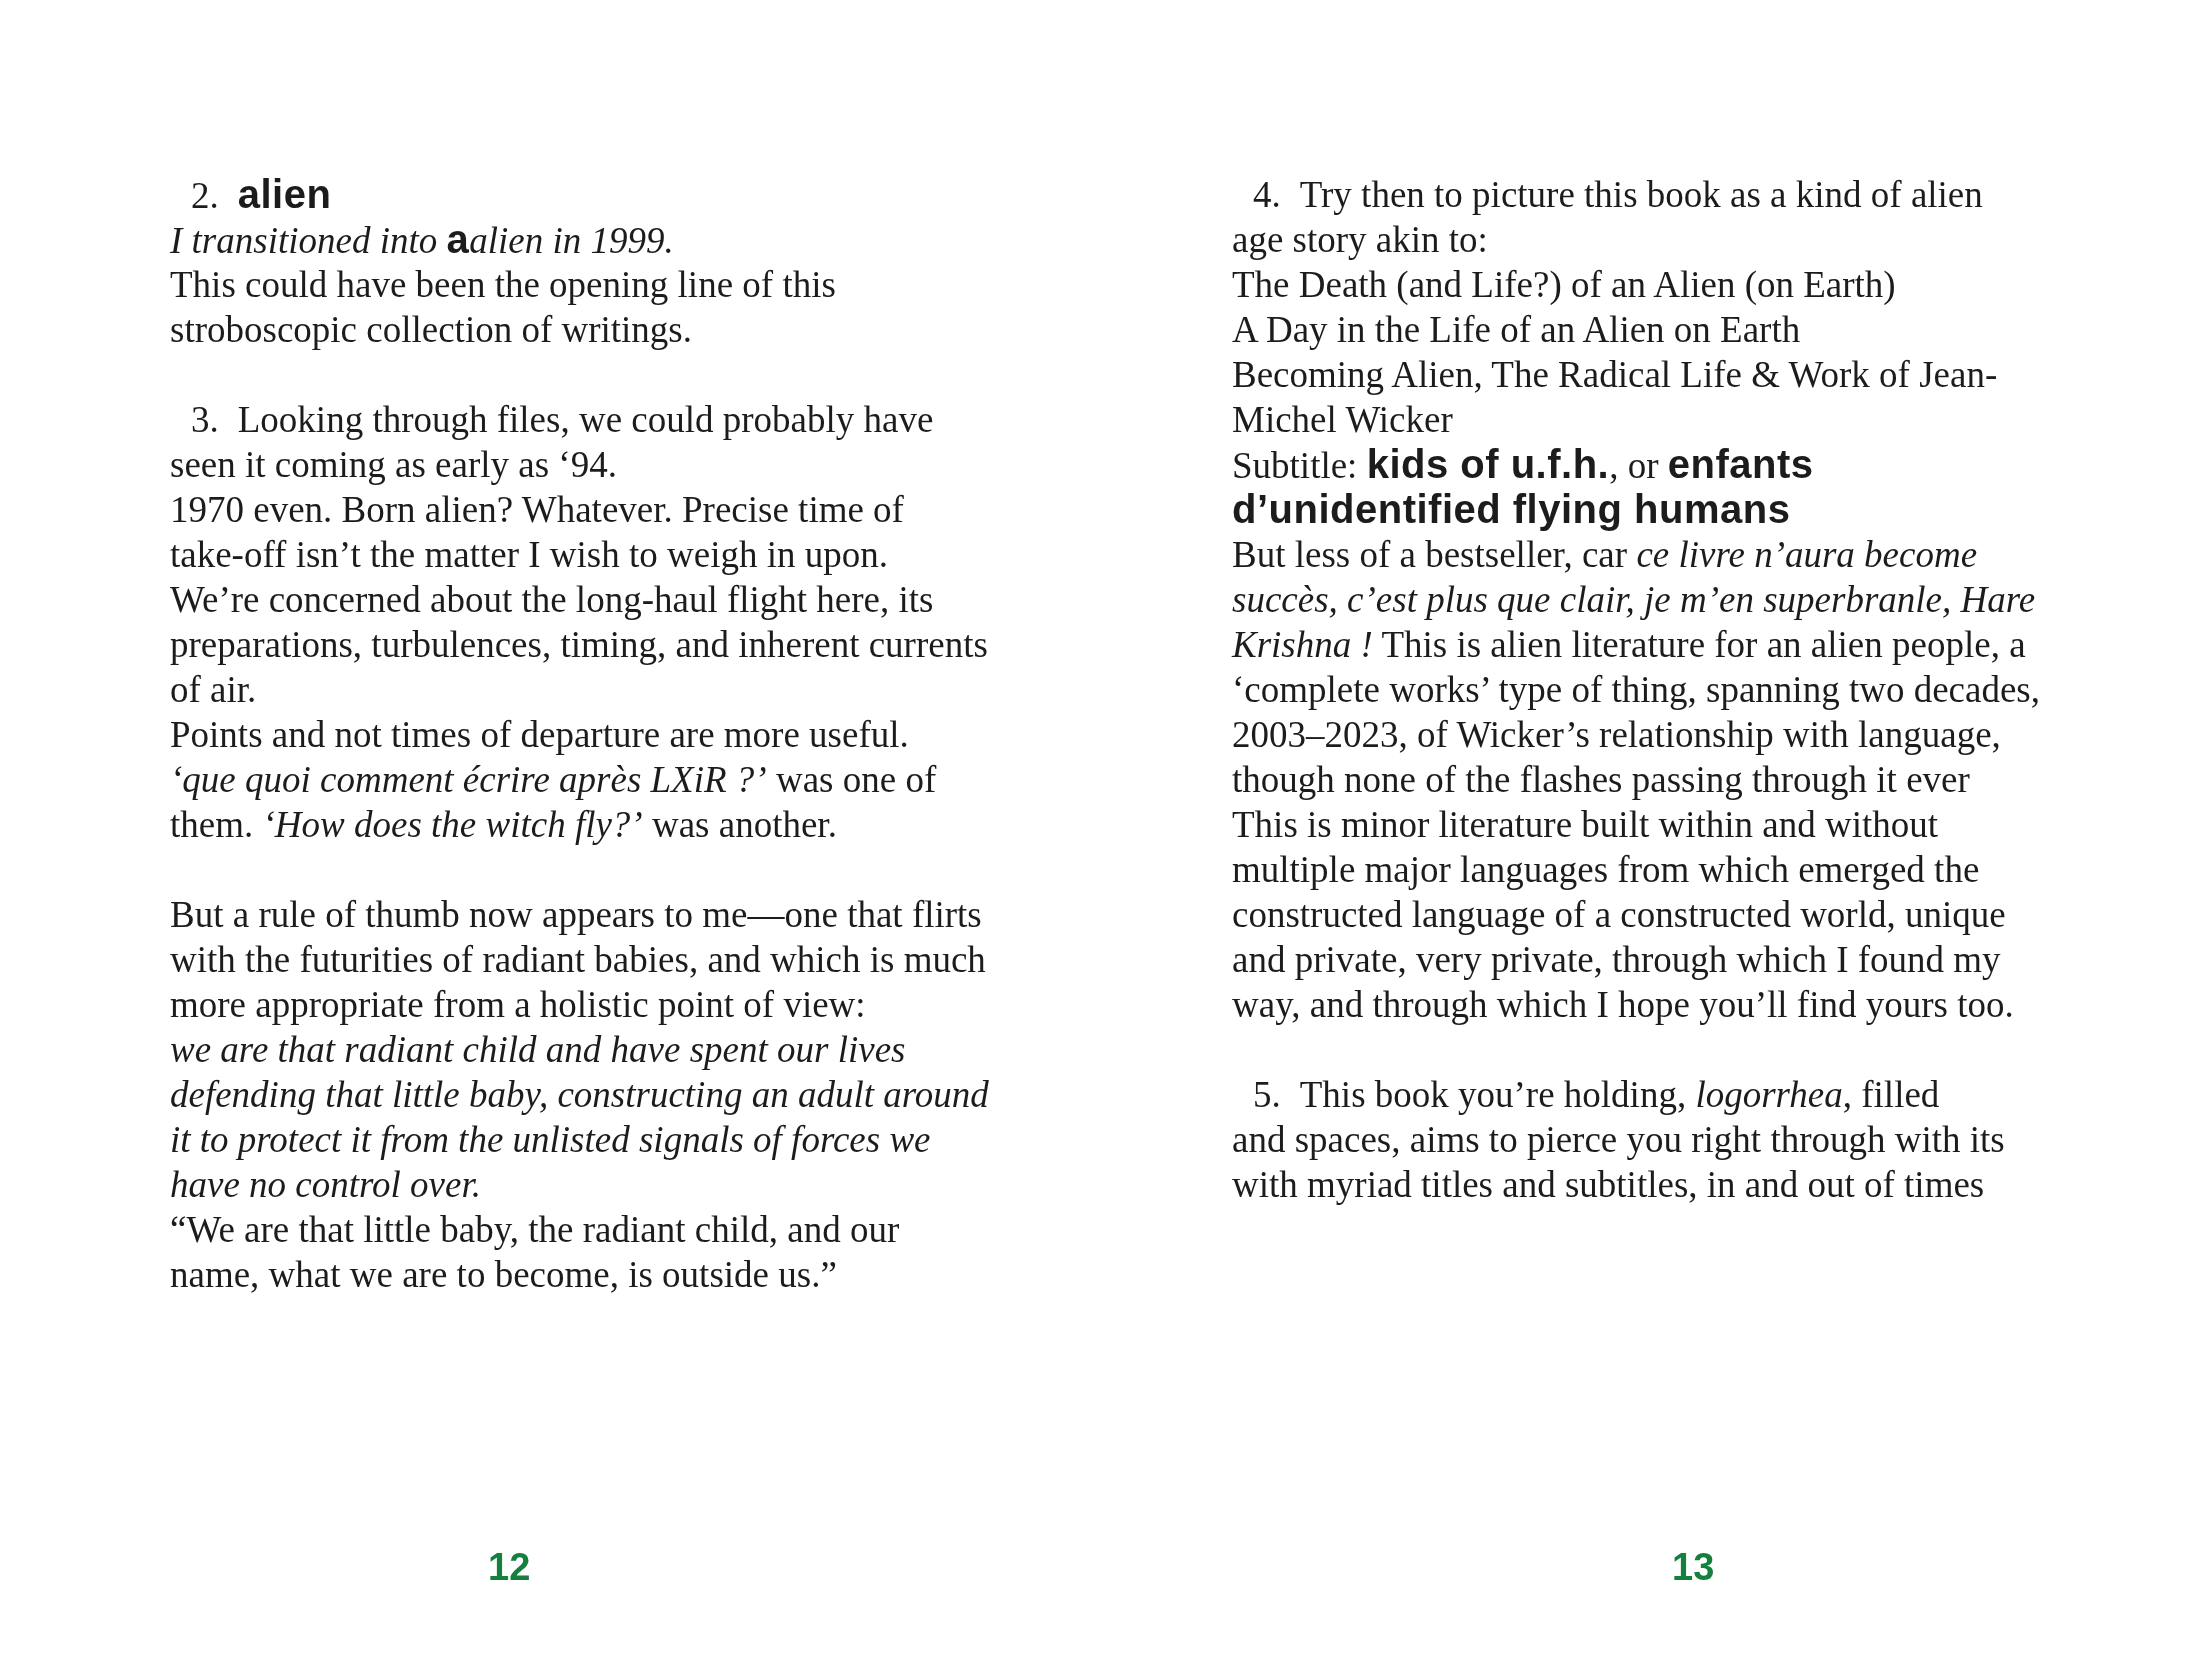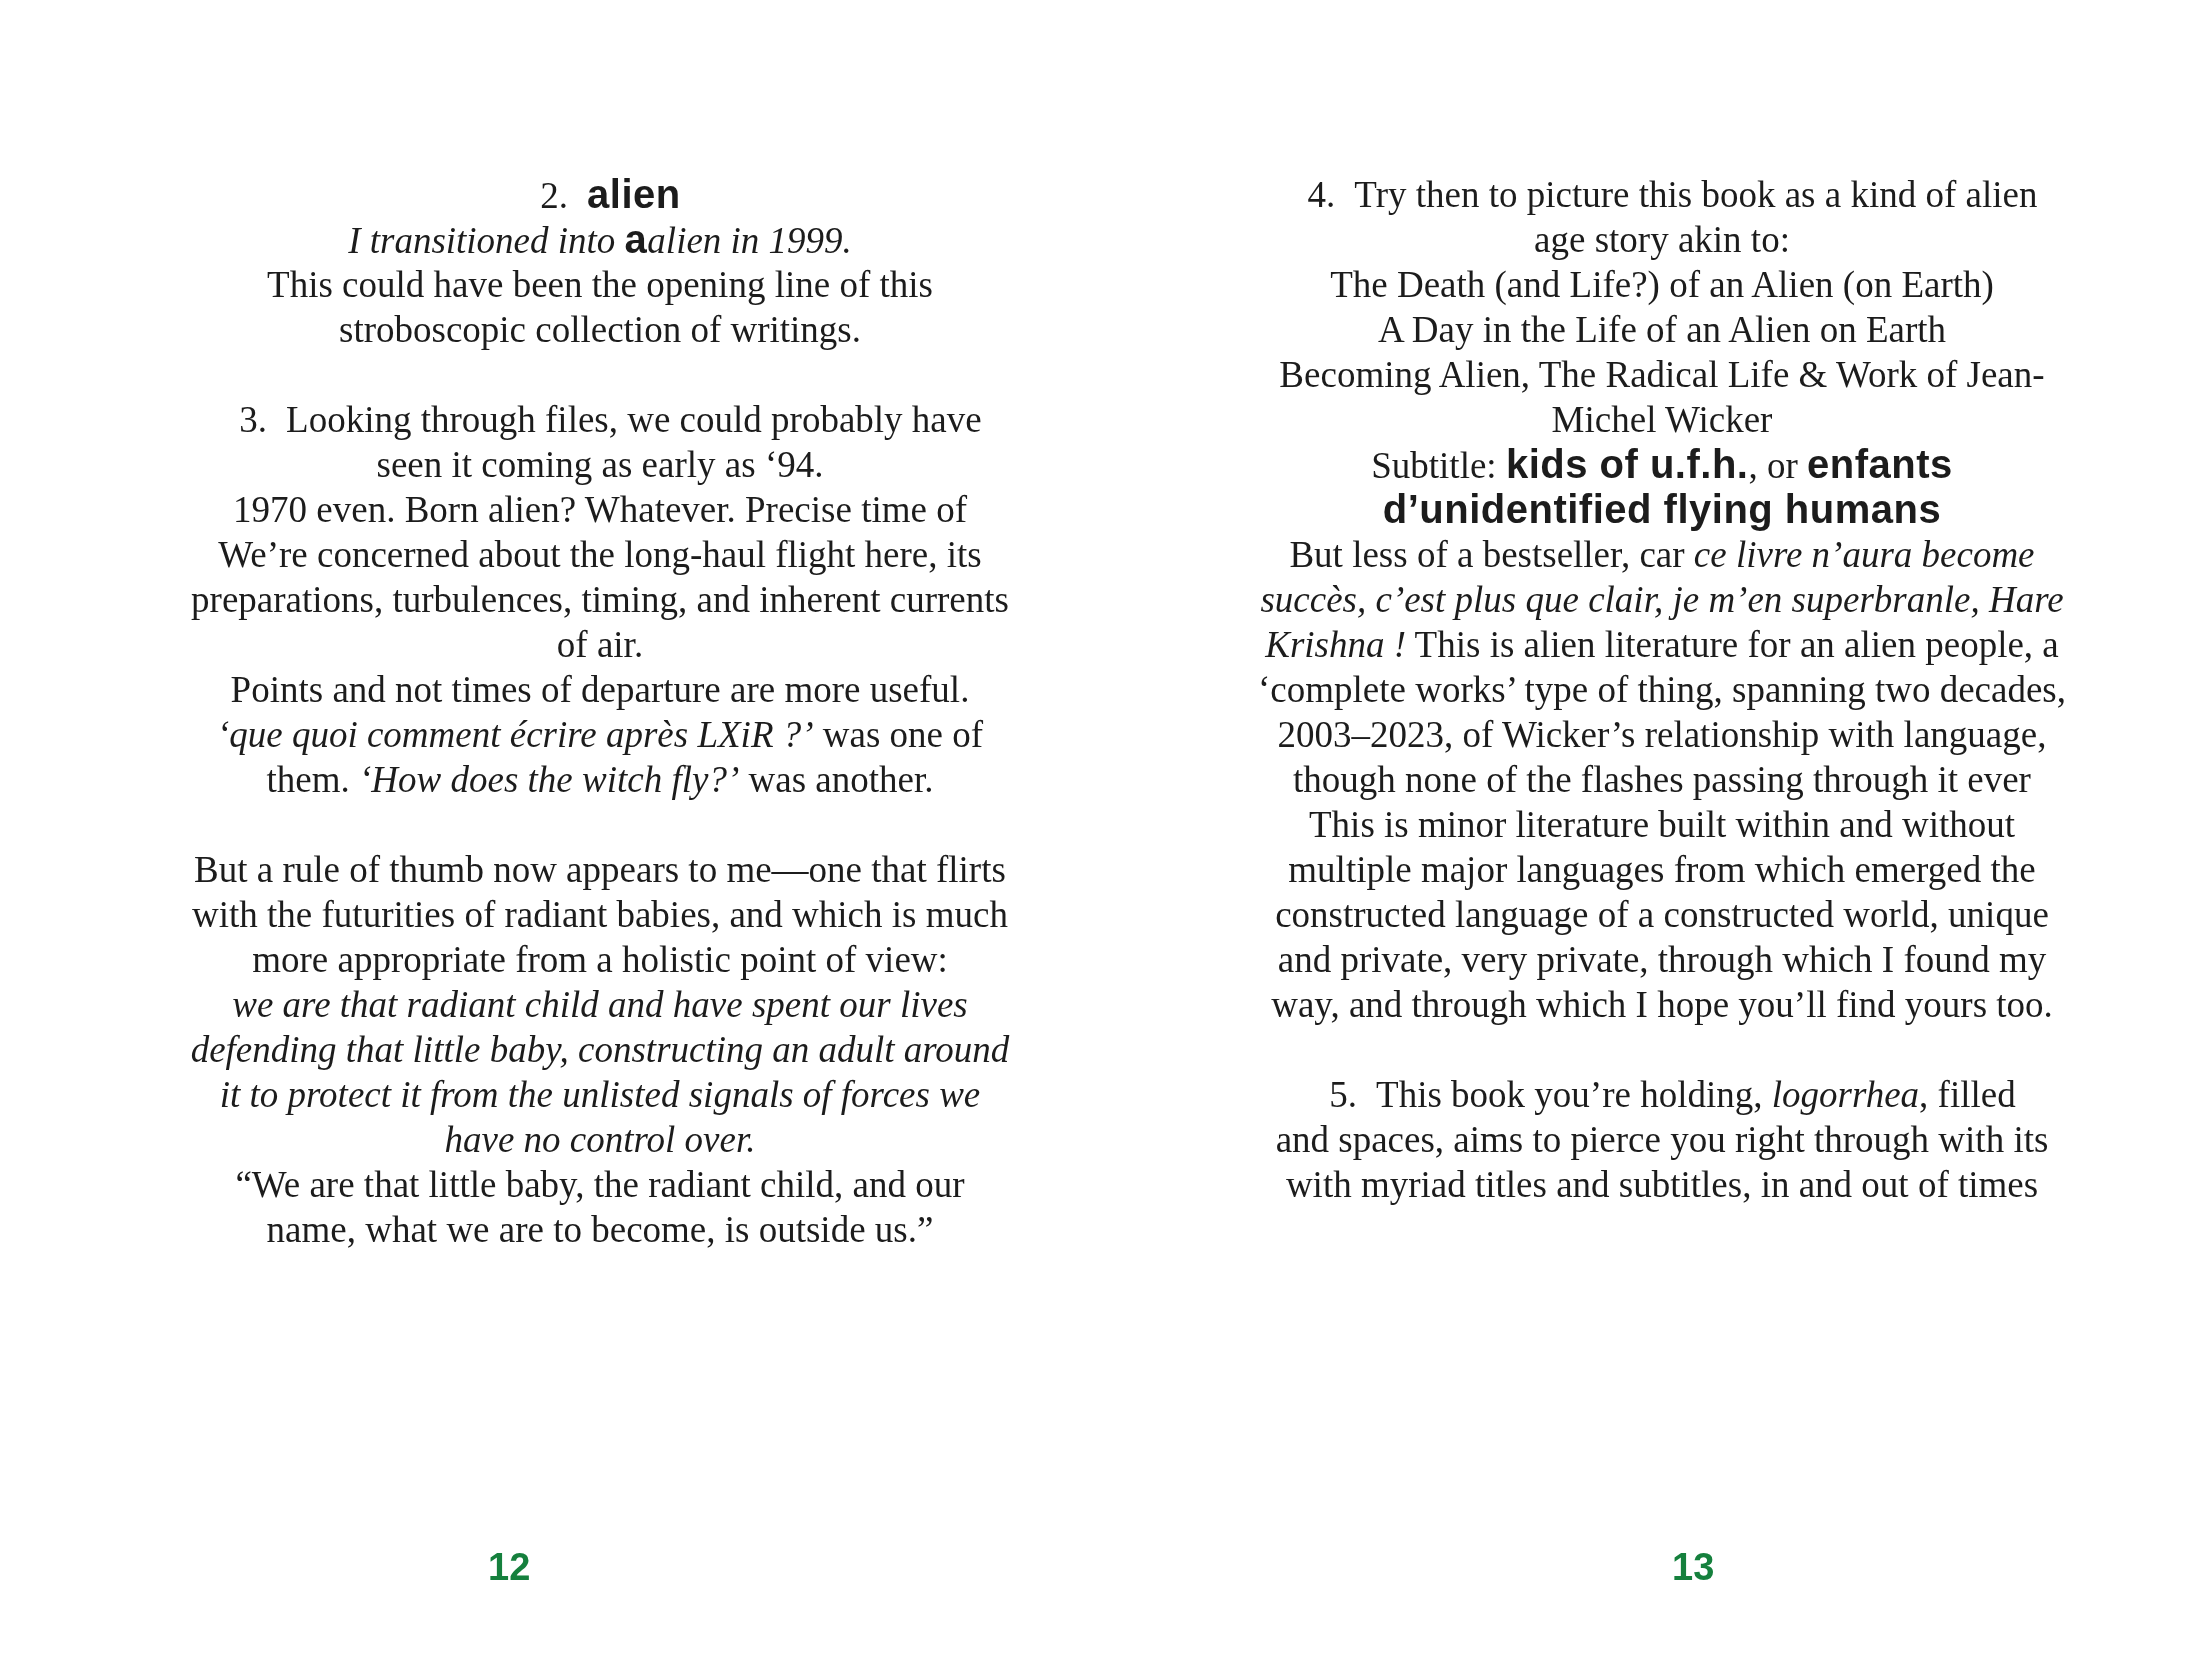--- a/index.html
+++ b/index.html
@@ -8,21 +8,20 @@
     background:#ffffff;
     position:relative;
     font-family:"Liberation Serif", serif;
     color:#1c1c1c;
     overflow:hidden;
   }
   .page-text{
     position:absolute;
     top:172px;
     width:860px;
-    text-align:center;
   }
   #page-left-text{left:170px;}
   #page-right-text{left:1232px;}
   .line{
     height:45px;
     line-height:45px;
     white-space:nowrap;
     font-size:37px;
   }
   .seg-r{font-style:normal;}
@@ -54,20 +53,21 @@
 
 <div id="page-left-text" class="page-text">
     <div class="line"><span class="seg-r seg-n">2.</span><span class="seg-b">alien</span></div>
     <div class="line"><span class="seg-i">I transitioned into </span><span class="seg-b">a</span><span class="seg-i">alien in 1999.</span></div>
     <div class="line"><span class="seg-r">This could have been the opening line of this</span></div>
     <div class="line"><span class="seg-r">stroboscopic collection of writings.</span></div>
     <div class="line"></div>
     <div class="line"><span class="seg-r seg-n">3.</span><span class="seg-r">Looking through files, we could probably have</span></div>
     <div class="line"><span class="seg-r">seen it coming as early as ‘94.</span></div>
     <div class="line"><span class="seg-r">1970 even. Born alien? Whatever. Precise time of</span></div>
+    <div class="line"><span class="seg-r">take-off isn’t the matter I wish to weigh in upon.</span></div>
     <div class="line"><span class="seg-r">We’re concerned about the long-haul flight here, its</span></div>
     <div class="line"><span class="seg-r">preparations, turbulences, timing, and inherent currents</span></div>
     <div class="line"><span class="seg-r">of air.</span></div>
     <div class="line"><span class="seg-r">Points and not times of departure are more useful.</span></div>
     <div class="line"><span class="seg-i">‘que quoi comment écrire après LXiR ?’</span><span class="seg-r"> was one of</span></div>
     <div class="line"><span class="seg-r">them. </span><span class="seg-i">‘How does the witch fly?’</span><span class="seg-r"> was another.</span></div>
     <div class="line"></div>
     <div class="line"><span class="seg-r">But a rule of thumb now appears to me—one that flirts</span></div>
     <div class="line"><span class="seg-r">with the futurities of radiant babies, and which is much</span></div>
     <div class="line"><span class="seg-r">more appropriate from a holistic point of view:</span></div>

